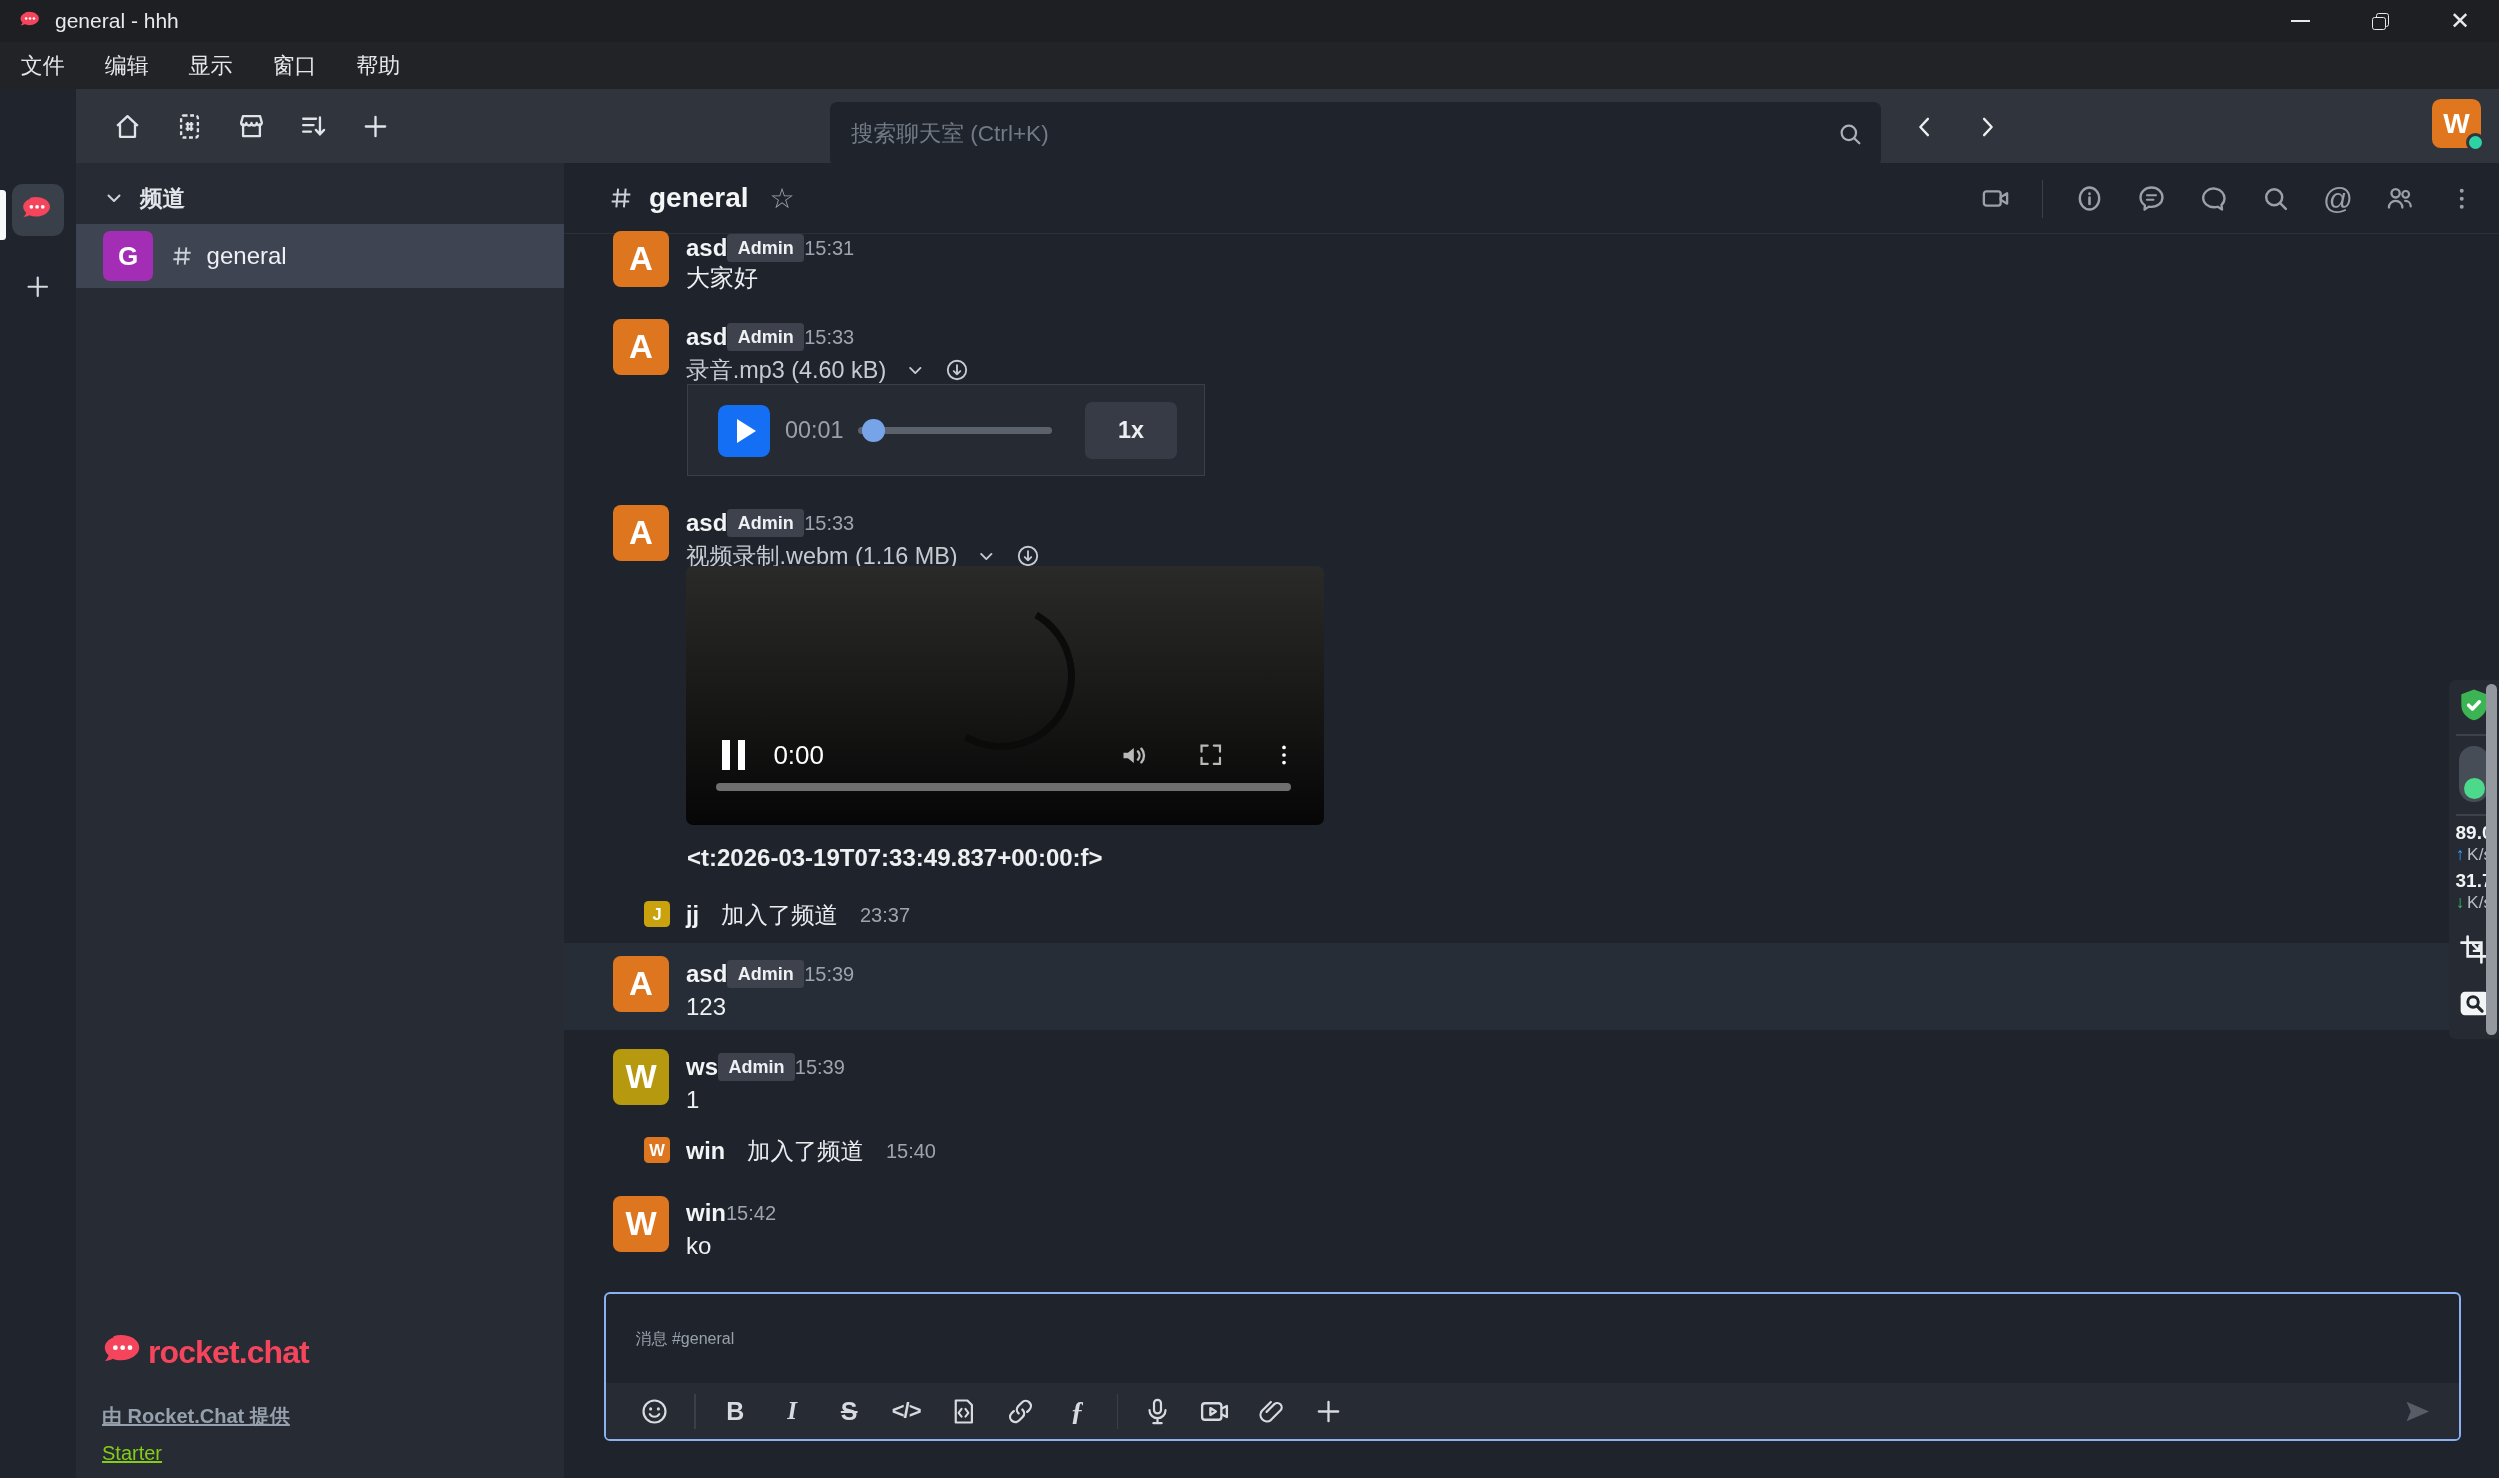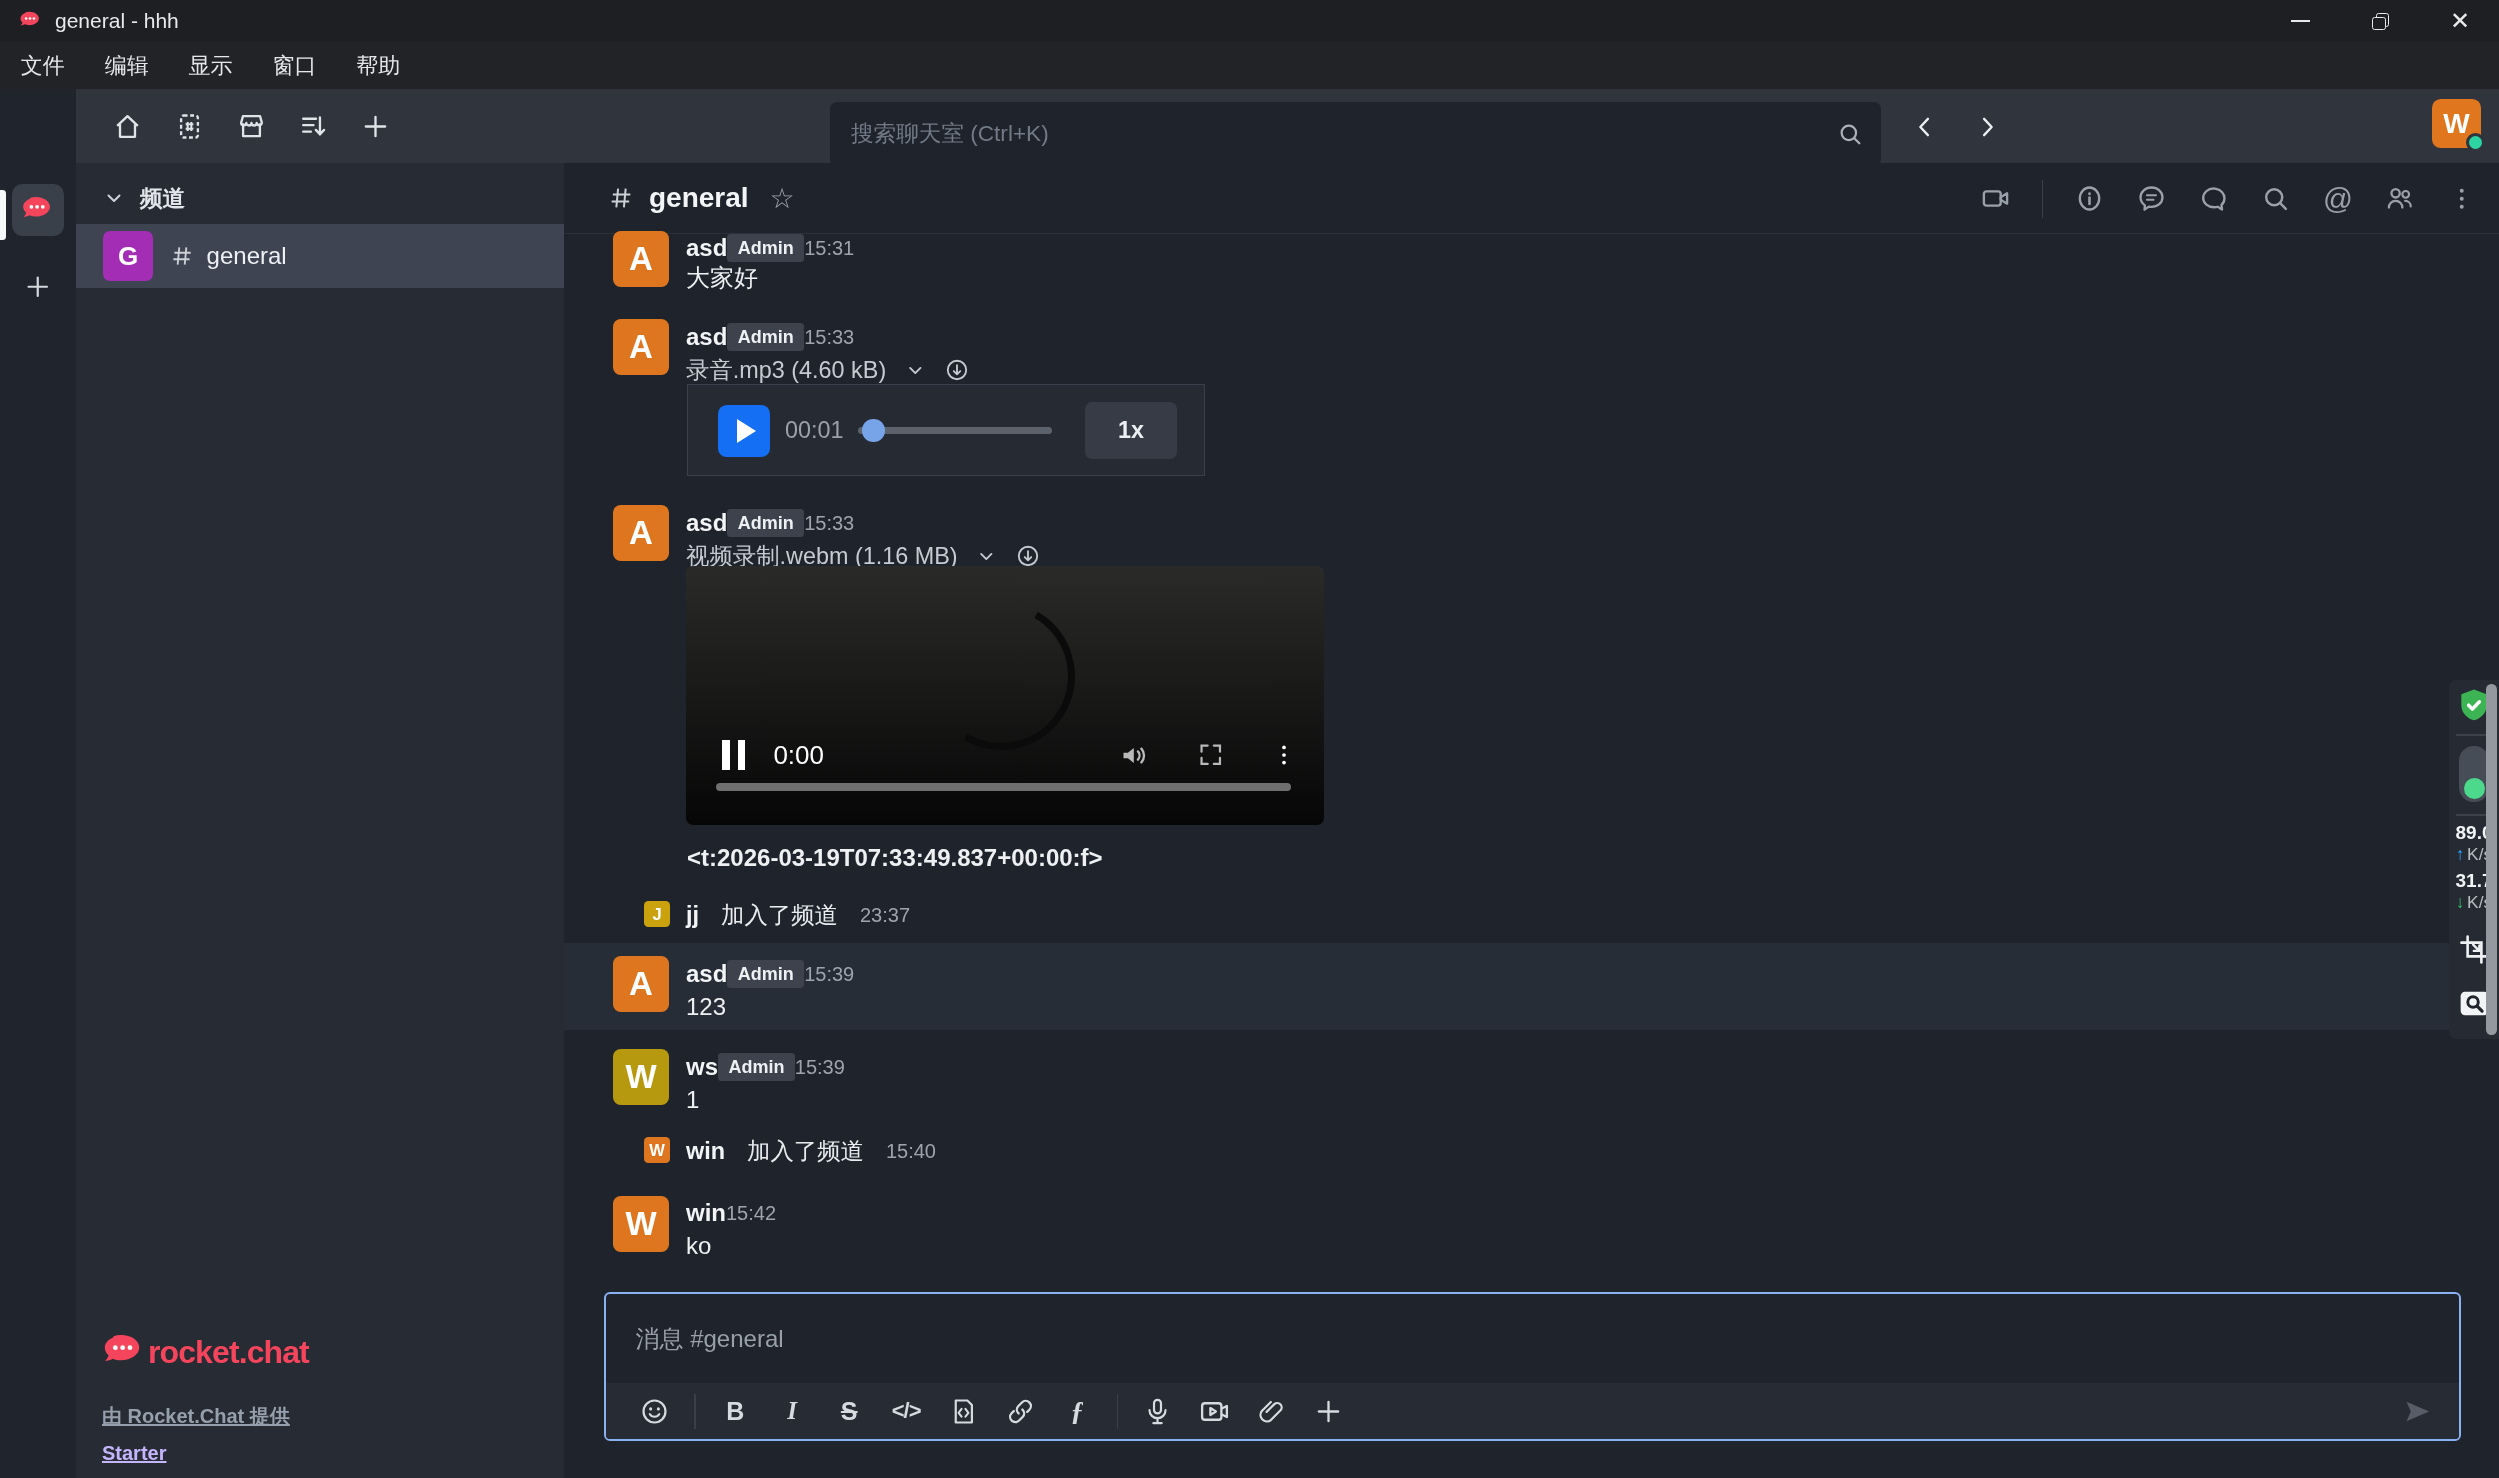--- a/index.html
+++ b/index.html
@@ -49,21 +49,21 @@
   .section-head{position:absolute;left:0;top:14px;width:488px;height:42px;display:flex;align-items:center;gap:14px;padding-left:26px;color:#e2e5e9}
   .section-head .label{font-size:22.6px;font-weight:bold}
   .channel-row{position:absolute;left:0;top:61px;width:488px;height:64px;background:#3e4451;display:flex;align-items:center}
   .channel-avatar{margin-left:27px;width:50px;height:50px;border-radius:7px;background:#a32eb5;display:flex;align-items:center;justify-content:center;font-size:26px;font-weight:bold;color:#fff}
   .channel-hash{margin-left:15.6px;color:#ccd1d8}
   .channel-name{margin-left:12px;font-size:24px;color:#eef0f3}
   .side-footer{position:absolute;left:26px;top:1167px;width:434px}
   .brandrow{display:flex;align-items:center;gap:1px}
   .brandtext{font-size:32px;font-weight:bold;color:#f5455c;letter-spacing:-0.9px}
   .powered{display:block;margin-top:28px;font-size:20px;font-weight:bold;color:#96a0ac;text-decoration:underline}
-  .plan{display:block;margin-top:12px;font-size:20px;font-weight:bold;color:#c4b5fd;text-decoration:underline}
+  .plan{display:block;margin-top:12px;font-size:20px;font-weight:normal;color:#84cc16;text-decoration:underline}
 
   
   .main{position:absolute;left:564px;top:163px;width:1936px;height:1316px;background:#1f242c}
   .chat-header{position:absolute;left:0;top:0;width:1936px;height:71px;border-bottom:1.7px solid #2b303a;display:flex;align-items:center}
   .chat-title{display:flex;align-items:center;gap:14px;margin-left:43px}
   .chat-title .name{font-size:28px;font-weight:bold;color:#f4f5f7}
   .chat-title .star{color:#9ea4ad;font-size:28px;margin-left:7px}
   .header-icons{position:absolute;right:22.6px;top:0;height:71px;display:flex;align-items:center;gap:31px;color:#9aa1aa}
   .hico{width:31px;height:31px;display:flex;align-items:center;justify-content:center}
   .hdivider{width:1.7px;height:38px;background:#3a404a}
@@ -99,21 +99,21 @@
   .spinner-arc{position:absolute;left:241px;top:36px;width:148px;height:148px;border:7px solid transparent;border-right-color:#0b0b0b;border-bottom-color:#0b0b0b;border-radius:50%;transform:rotate(-15deg)}
   .vctrl{position:absolute;left:0;top:163px;width:638px;height:52px;display:flex;align-items:center;color:#fff}
   .vpause{margin-left:36px;display:flex;gap:7.8px}
   .vpause i{width:7.8px;height:29.5px;background:#fff}
   .vtime{margin-left:28px;font-size:26px;color:#fff}
   .vright{position:absolute;right:26px;top:0;height:52px;display:flex;align-items:center;gap:45px;color:#b9b9b9}
   .vprogress{position:absolute;left:30px;top:217px;width:575px;height:7.8px;border-radius:4.3px;background:#6f6f6f}
 
   
   .composer{position:absolute;left:604px;top:1292px;width:1857px;height:149px;border:2.6px solid #8ab2f3;border-radius:6px;background:#1f242c;overflow:hidden}
-  .composer-input{width:100%;height:89px;background:transparent;border:none;outline:none;color:#e8eaee;font-size:24px;padding:0 29.5px;font-family:inherit}
+  .composer-input{width:100%;height:89px;background:transparent;border:none;outline:none;color:#e8eaee;font-size:16px;padding:0 29.5px;font-family:inherit}
   .composer-input::placeholder{color:#98a0aa}
   .composer-toolbar{position:absolute;left:0;bottom:0;width:100%;height:56px;background:#262b34;display:flex;align-items:center;color:#d7dadf}
   .cico{width:35px;height:35px;display:flex;align-items:center;justify-content:center;margin-left:22px}
   .cico:first-child{margin-left:31px}
   .cdiv{width:1.7px;height:35px;background:#3a404a;margin-left:22px}
   .fmt{font-size:25px;font-weight:bold}
   .fmt.it{font-style:italic;font-family:"Liberation Serif",serif}
   .fmt.st{text-decoration:line-through;font-weight:bold}
   .fmt.code{font-size:22px;font-weight:bold;letter-spacing:-0.9px}
   .fmt.kx{font-style:italic;font-family:"Liberation Serif",serif;font-size:27px}

